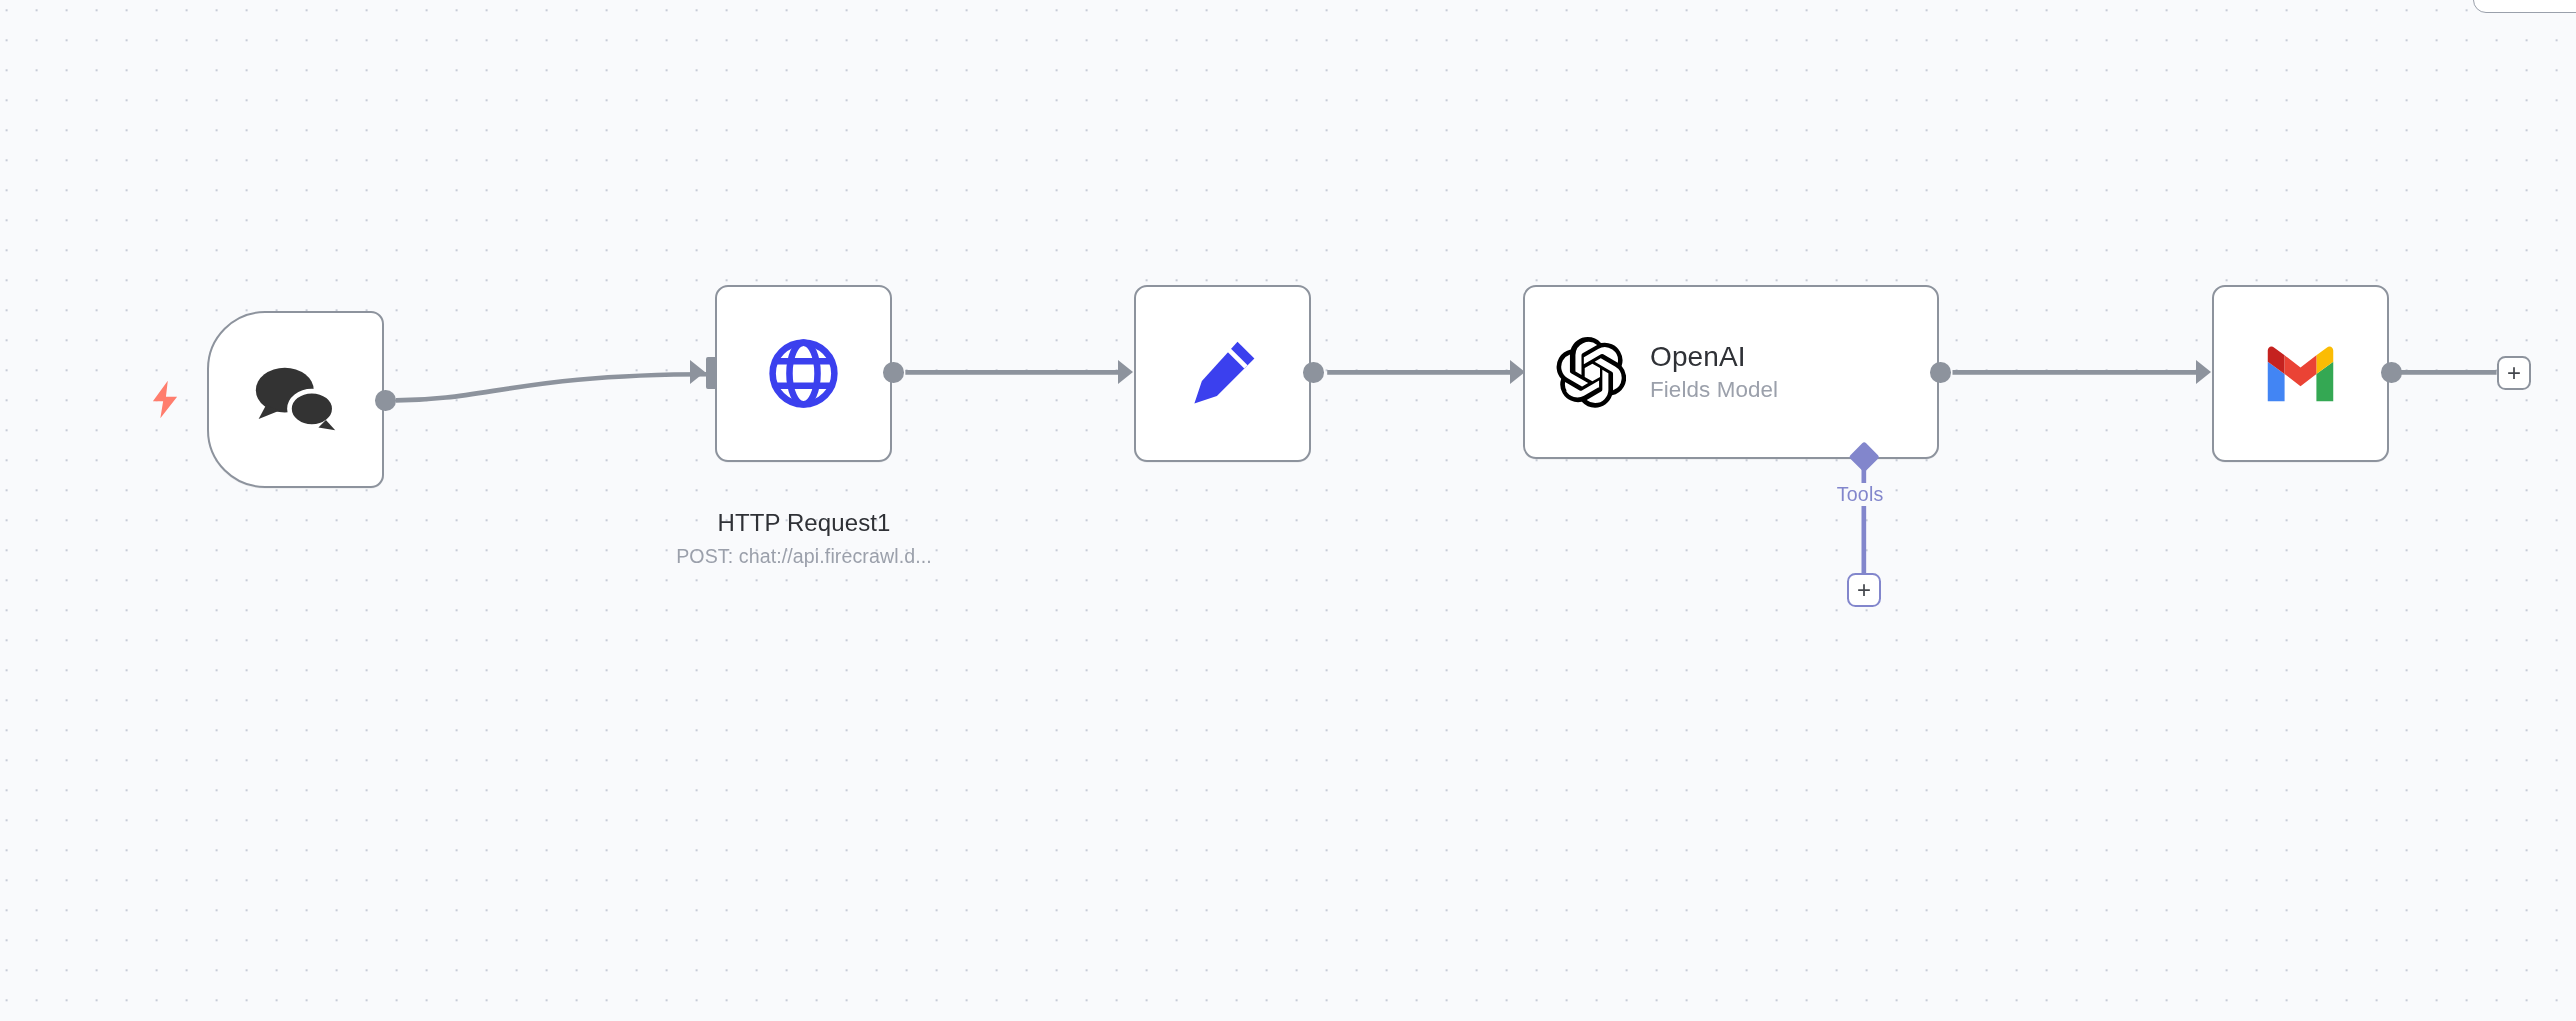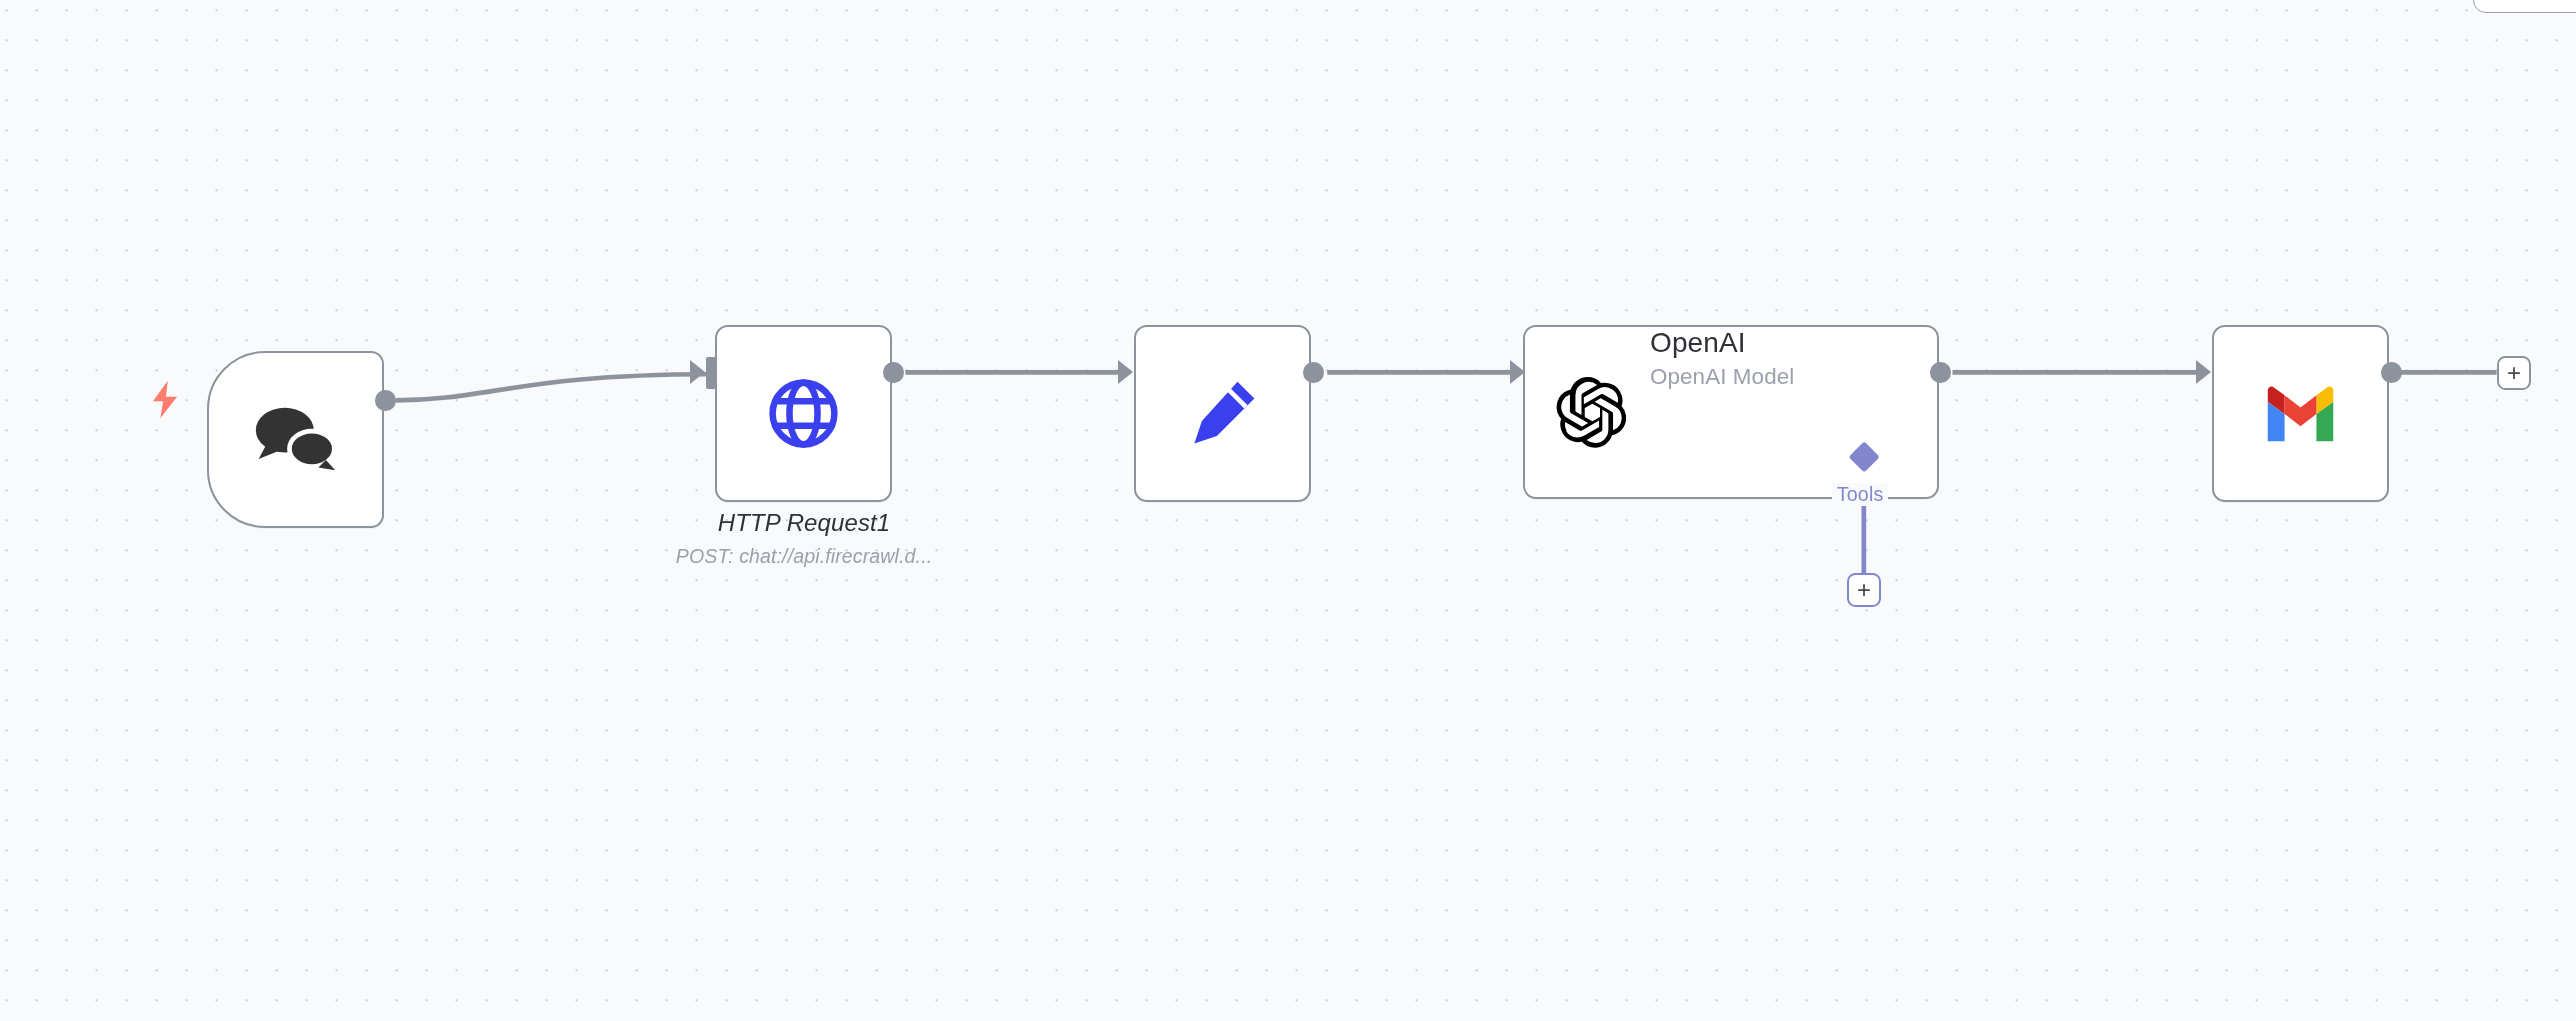--- a/index.html
+++ b/index.html
@@ -27,23 +27,22 @@
   }
   
   #wires { position:absolute; inset:0; width:2576px; height:1021px; pointer-events:none; }
 
   
   .node {
     position:absolute;
     background:#ffffff;
     border:2.8px solid #8d939d;
     border-radius:13px;
-    display:flex; justify-content:center;
+    display:flex; align-items:center; justify-content:center;
     box-shadow:0 0.9px 0 rgba(0,0,0,.04);
-    margin-top:40px;
   }
   .node.trigger {
     border-radius:58px 13px 13px 58px;
   }
   .node.wide {
     justify-content:flex-start;
     padding-left:30px;
     gap:24px;
   }
   .node-icon { display:flex; align-items:center; justify-content:center; }
@@ -175,21 +174,21 @@
     <span class="node-icon">
       <svg width="73" height="73" viewBox="0 0 78 78">
         <circle cx="39" cy="39" r="33" fill="none" stroke="#3b40ee" stroke-width="7"></circle>
         <ellipse cx="39" cy="39" rx="15" ry="33" fill="none" stroke="#3b40ee" stroke-width="7"></ellipse>
         <line x1="8" y1="26" x2="70" y2="26" stroke="#3b40ee" stroke-width="7"></line>
         <line x1="8" y1="52" x2="70" y2="52" stroke="#3b40ee" stroke-width="7"></line>
       </svg>
     </span>
   </div>
   <div class="out-dot" style="left:883px; top:362px;"></div>
-  <div class="caption" style="left:622px; top:476px; width:364px;font-style:italic;">
+  <div class="caption" style="left:622px; top:476px; width:364px;">
     <span>HTTP Request1</span>
     <span class="sub">POST: chat://api.firecrawl.d...</span>
   </div>
 
   <div class="in-arrow" style="left:1118px; top:360px;"></div>
   <div class="in-plug" style="left:1134px; top:357px;"></div>
   <div class="node" style="left:1134px; top:285px; width:177px; height:177px;">
     <span class="node-icon">
       <svg width="75" height="75" viewBox="0 0 80 80">
         <path d="M56 6 L74 24 L34 64 L10 72 L18 48 Z" fill="#3b40ee"></path>
@@ -202,21 +201,21 @@
   <div class="in-arrow" style="left:1510px; top:360px;"></div>
   <div class="in-plug" style="left:1526px; top:357px;"></div>
   <div class="node wide" style="left:1523px; top:285px; width:416px; height:174px;">
     <span class="node-icon">
       <svg width="71" height="71" viewBox="0 0 40 40">
         <path fill="#000000" d="M37.53 16.37a9.9 9.9 0 0 0-.85-8.13 10.02 10.02 0 0 0-10.78-4.8A9.93 9.93 0 0 0 18.42.07a10.02 10.02 0 0 0-9.55 6.92 9.9 9.9 0 0 0-6.62 4.8 10.02 10.02 0 0 0 1.23 11.74 9.9 9.9 0 0 0 .85 8.13 10.02 10.02 0 0 0 10.79 4.8 9.9 9.9 0 0 0 7.47 3.33 10.02 10.02 0 0 0 9.55-6.93 9.9 9.9 0 0 0 6.62-4.8 10.02 10.02 0 0 0-1.23-11.7Zm-14.9 20.82a7.43 7.43 0 0 1-4.77-1.72l.24-.13 7.92-4.58a1.3 1.3 0 0 0 .65-1.12V18.47l3.35 1.94c.3.02.06.07.06.11v9.25a7.47 7.47 0 0 1-7.45 7.42ZM6.6 30.35a7.42 7.42 0 0 1-.89-4.99l.24.14 7.92 4.58c.4.23.89.23 1.29 0l9.67-5.58v3.87c.1.04-.2.08-.5.09l-8.01 4.63a7.47 7.47 0 0 1-10.15-2.74ZM4.52 13.13a7.43 7.43 0 0 1 3.89-3.27v9.41c0 .46.24.89.64 1.12l9.62 5.55-3.35 1.94a.13.13 0 0 1-.12 0l-8-4.63a7.47 7.47 0 0 1-2.73-10.12h.05Zm27.5 6.4-9.66-5.6 3.34-1.93a.13.13 0 0 1 .13 0l8.01 4.63a7.44 7.44 0 0 1-1.14 13.42v-9.4a1.3 1.3 0 0 0-.68-1.12Zm3.33-5.02-.24-.14-7.9-4.62a1.3 1.3 0 0 0-1.3 0l-9.66 5.58v-3.87a.12.12 0 0 1 .05-.1l8.01-4.62a7.45 7.45 0 0 1 11.06 7.72l-.2.05ZM14.93 21.42l-3.35-1.93a.13.13 0 0 1-.07-.1V10.2a7.45 7.45 0 0 1 12.22-5.72l-.24.14-7.92 4.57a1.3 1.3 0 0 0-.65 1.12l-.01 11.1Zm1.82-3.92 4.3-2.48 4.31 2.48v4.97l-4.3 2.48-4.31-2.48v-4.97Z"></path>
       </svg>
     </span>
     <span class="inline-text">
       <span class="inline-title">OpenAI</span>
-      <span class="inline-sub">OpenAI Model</span>
+      <span class="inline-sub">Fields Model</span>
     </span>
   </div>
   <div class="out-dot" style="left:1930px; top:362px;"></div>
 
   <div class="diamond" style="left:1853px; top:446px;"></div>
   <div class="tools-label" style="left:1832px; top:483px;text-align:center;">Tools</div>
   <div class="plus-btn accent" style="left:1847px; top:573px;">+</div>
 
   <div class="in-arrow" style="left:2196px; top:360px;"></div>
   <div class="in-plug" style="left:2212px; top:357px;"></div>

